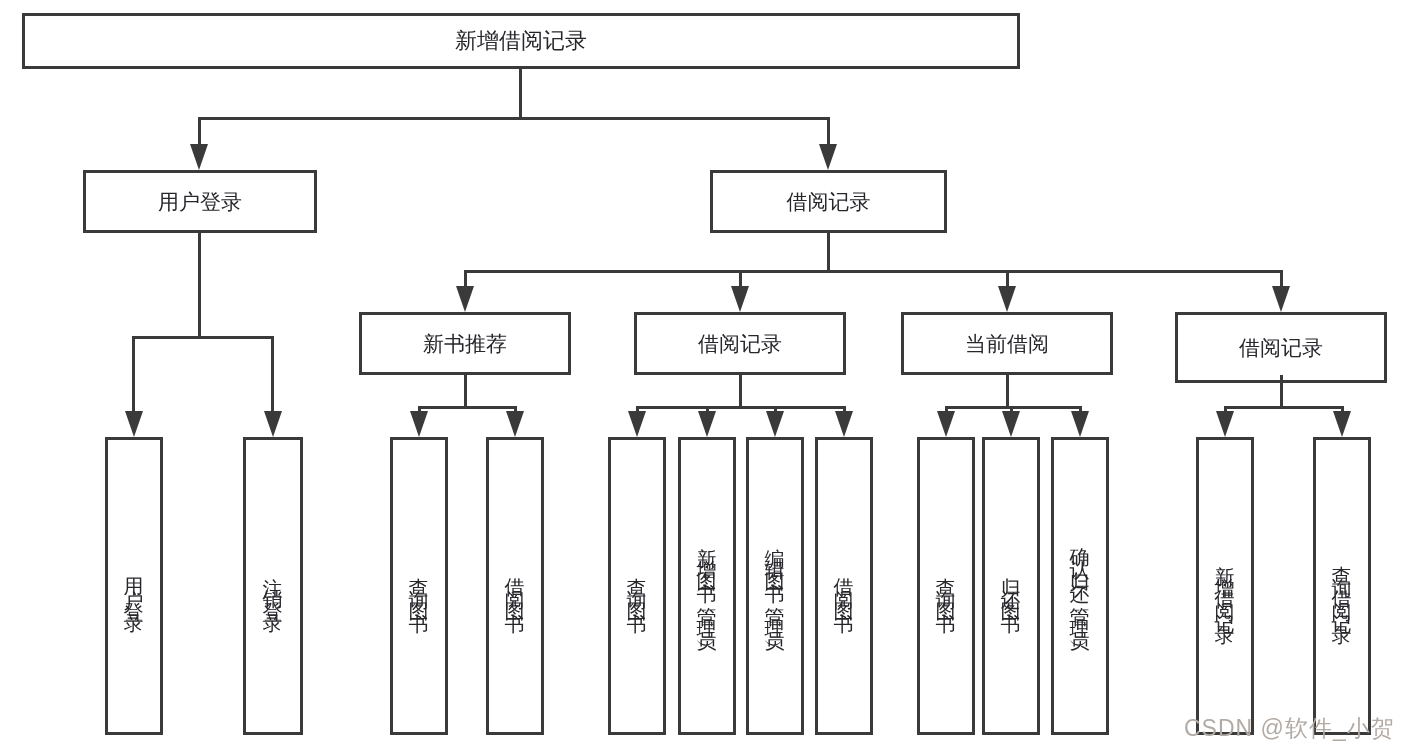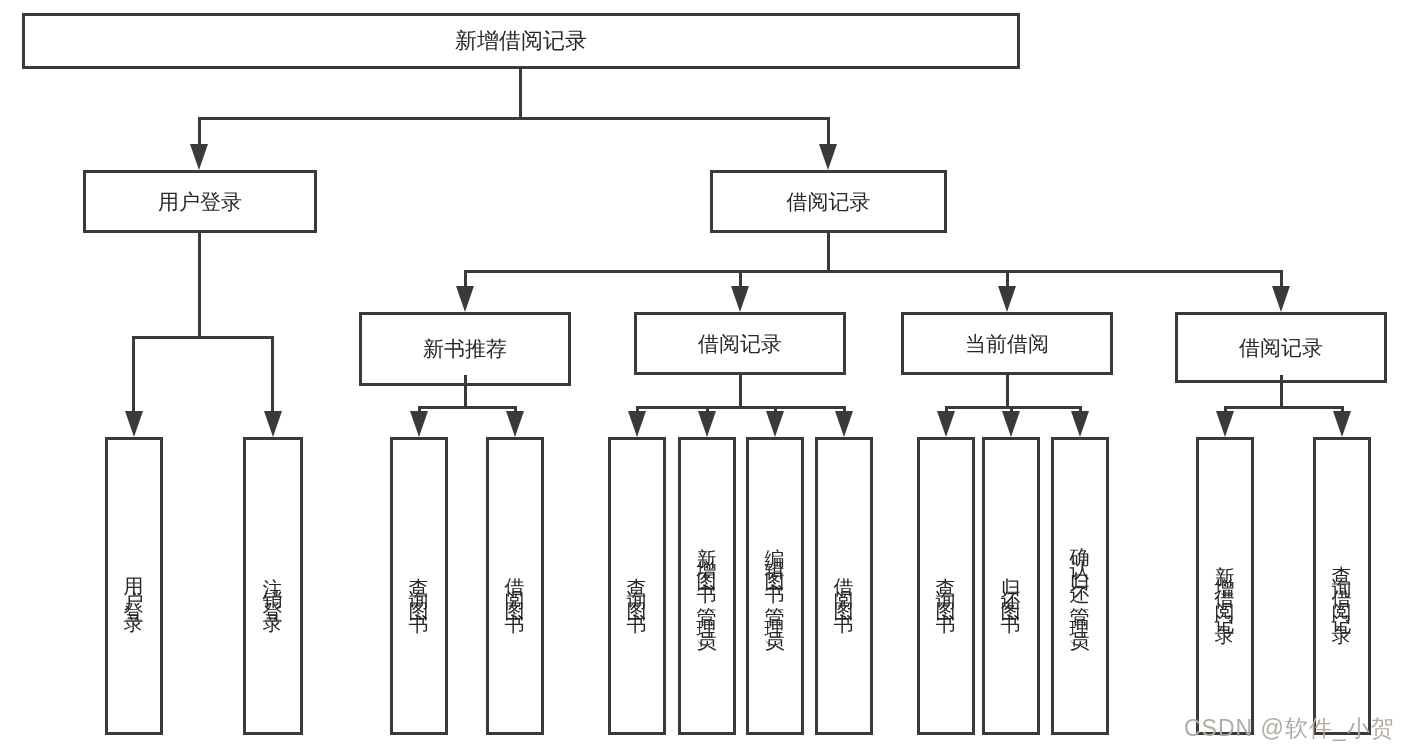--- a/index.html
+++ b/index.html
@@ -34,21 +34,21 @@
 </head>
 <body>
 
 <div id="canvas">
 
   <div class="box root" style="left:22px; top:13px; width:998px; height:56px;">新增借阅记录</div>
 
   <div class="box" style="left:83px; top:170px; width:234px; height:63px;">用户登录</div>
   <div class="box" style="left:710px; top:170px; width:237px; height:63px;">借阅记录</div>
 
-  <div class="box" style="left:359px; top:312px; width:212px; height:74px;">新书推荐</div>
+  <div class="box" style="left:359px; top:312px; width:212px; height:63px;">新书推荐</div>
   <div class="box" style="left:634px; top:312px; width:212px; height:63px;">借阅记录</div>
   <div class="box" style="left:901px; top:312px; width:212px; height:63px;text-align:center;">当前借阅</div>
   <div class="box" style="left:1175px; top:312px; width:212px; height:71px;">借阅记录</div>
 
   <div class="box vbox" style="left:105px; top:437px; width:58px; height:298px;">用户登录</div>
   <div class="box vbox" style="left:243px; top:437px; width:60px; height:298px;">注销登录</div>
 
   <div class="box vbox" style="left:390px; top:437px; width:58px; height:298px;">查询图书</div>
   <div class="box vbox" style="left:486px; top:437px; width:58px; height:298px;">借阅图书</div>
 

